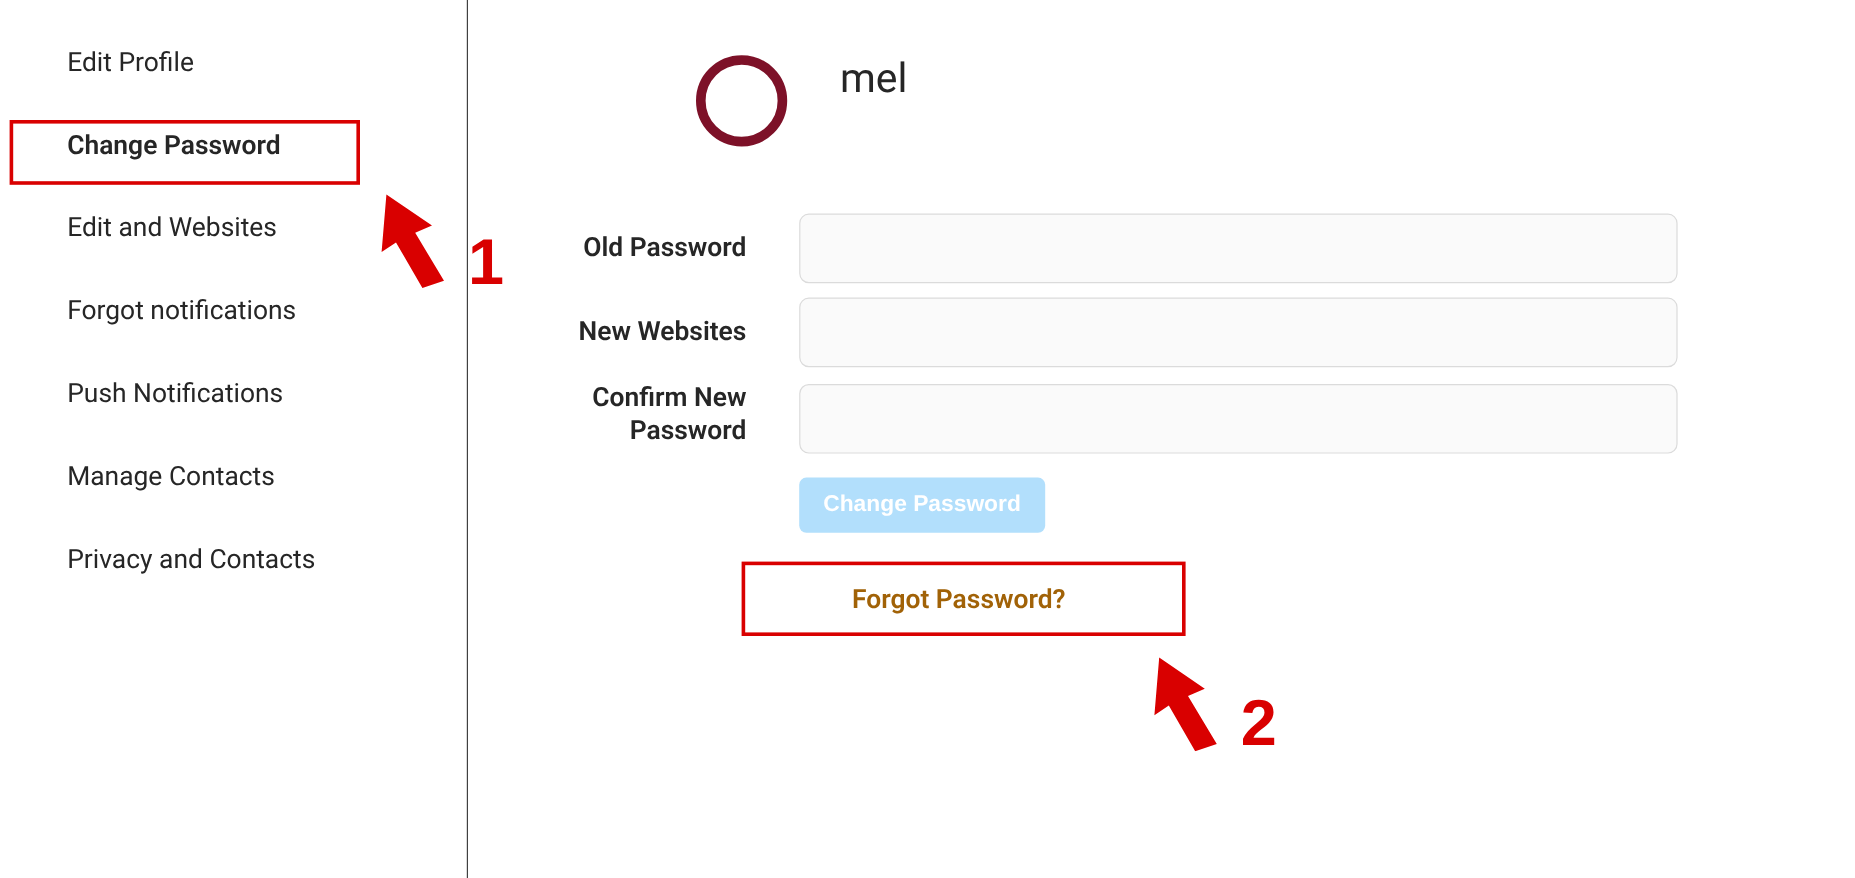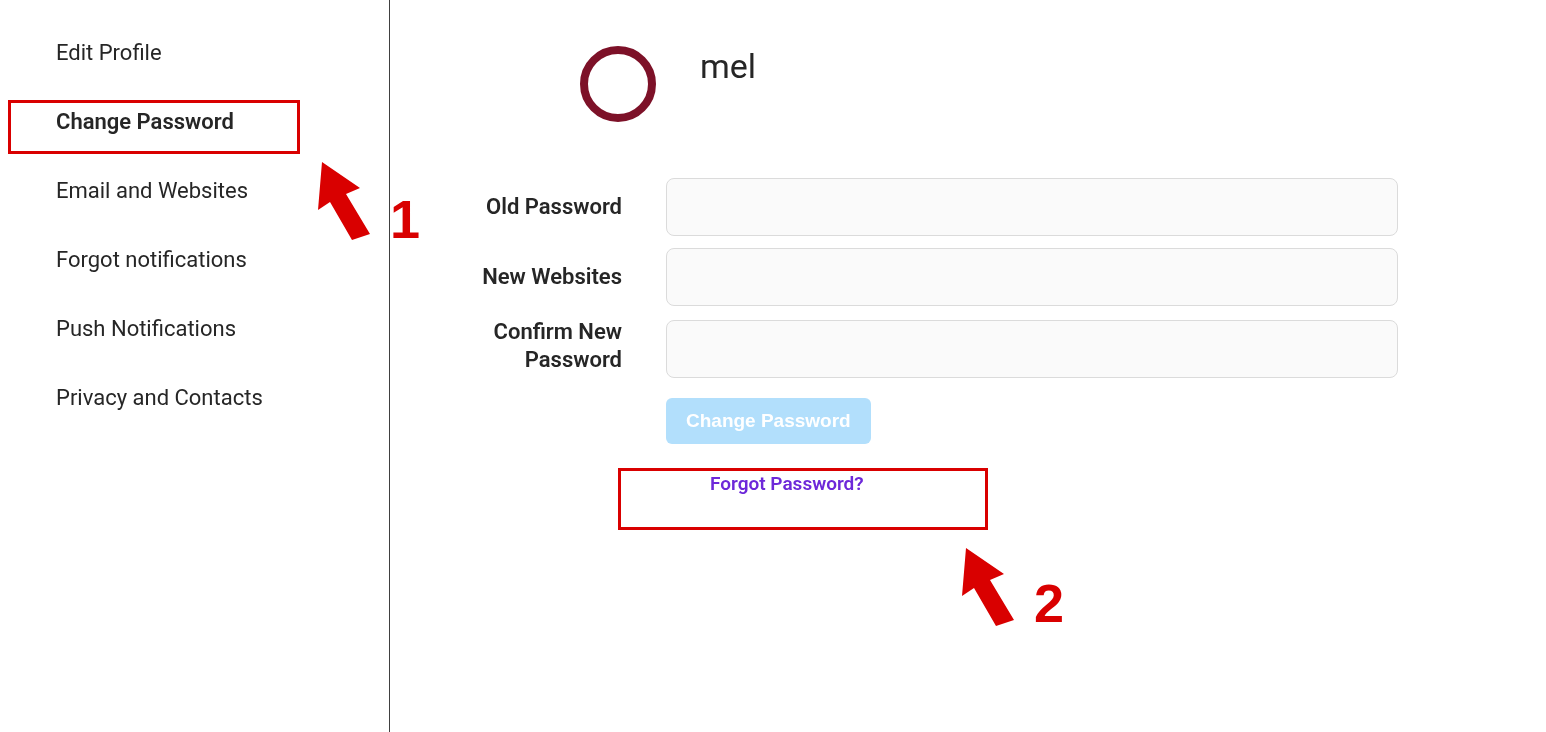--- a/index.html
+++ b/index.html
@@ -94,25 +94,25 @@
     color: #fff;
     font-weight: 600;
     font-size: 19px;
     border: none;
     border-radius: 6px;
     padding: 12px 20px;
     cursor: pointer;
   }
   .forgot-link {
     display: block;
-    margin-top: 28px;
+    margin-top: 44px;
     margin-left: 44px;
-    color: #6d28d9;
+    color: #a16207;
     font-weight: 600;
-    font-size: 19px;
+    font-size: 22px;
     text-decoration: none;
   }
 
   
   .ann-box {
     position: absolute;
     border: 3px solid #d90000;
     background: transparent;
     pointer-events: none;
   }
@@ -132,23 +132,24 @@
     pointer-events: none;
   }
 </style>
 </head>
 <body>
 
 <div class="container">
   <nav class="sidebar">
     <div class="sidebar-item">Edit Profile</div>
     <div class="sidebar-item active">Change Password</div>
-    <div class="sidebar-item">Email and Websites</div>
+    <div class="sidebar-item">Edit and Websites</div>
     <div class="sidebar-item">Forgot notifications</div>
     <div class="sidebar-item">Push Notifications</div>
+    <div class="sidebar-item">Manage Contacts</div>
     <div class="sidebar-item">Privacy and Contacts</div>
   </nav>
 
   <main class="main">
     <div class="header-row">
       <div class="avatar-ring"></div>
       <div class="username">mel</div>
     </div>
 
     <div class="form-row">

